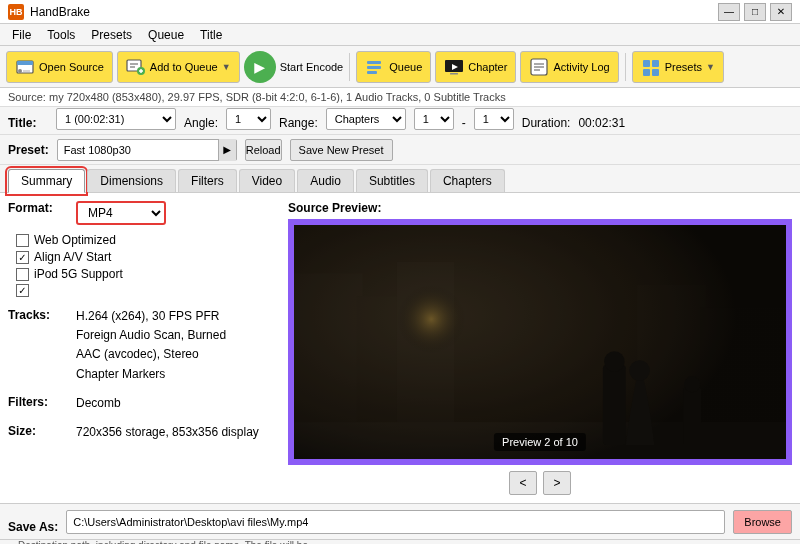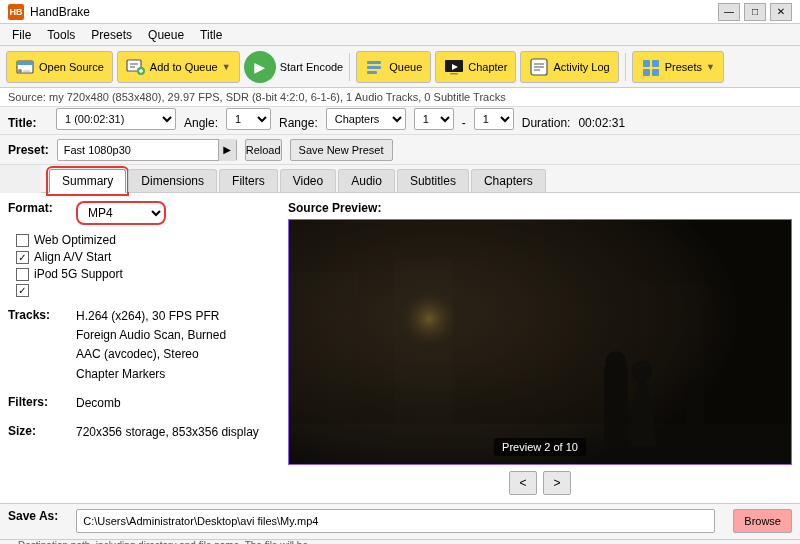--- a/index.html
+++ b/index.html
@@ -34,54 +34,54 @@
 
     
     .preset-row { background: #f5f5f5; border-bottom: 1px solid #ddd; display: flex; align-items: center; padding: 4px 8px; gap: 8px; height: 30px; }
     .preset-box { display: flex; align-items: center; border: 1px solid #aaa; background: #fff; height: 22px; border-radius: 2px; flex: 0 0 180px; }
     .preset-name { flex: 1; padding: 0 6px; font-size: 11px; }
     .preset-arrow-btn { width: 18px; height: 22px; background: #e0e0e0; border-left: 1px solid #aaa; display: flex; align-items: center; justify-content: center; cursor: pointer; font-size: 10px; }
     .btn-reload { height: 22px; padding: 0 0; border: 1px solid #aaa; background: #e8e8e8; border-radius: 2px; cursor: pointer; font-size: 11px; }
     .btn-save-preset { height: 22px; padding: 0 8px; border: 1px solid #aaa; background: #e8e8e8; border-radius: 2px; cursor: pointer; font-size: 11px; }
 
     
-    .tab-bar { background: #f5f5f5; border-bottom: 1px solid #ccc; display: flex; align-items: flex-end; padding: 0 8px; height: 28px; margin-left: 41px; }
+    .tab-bar { background: #f5f5f5; border-bottom: 1px solid #ccc; display: flex; align-items: flex-end; padding: 0 8px; height: 28px; }
     .tab { padding: 4px 12px; border: 1px solid #ccc; border-bottom: none; background: #e0e0e0; margin-right: 2px; cursor: pointer; font-size: 12px; border-radius: 3px 3px 0 0; }
     .tab.active { background: #fff; border-color: #999; border-bottom: 1px solid #fff; margin-bottom: -1px; font-weight: 500; }
     .tab-highlight { outline: 2px solid #e53935; outline-offset: 1px; }
 
     
     .main-content { background: #fff; display: flex; gap: 0; padding: 8px; height: 310px; }
 
     
     .left-panel { width: 280px; padding-right: 8px; }
     .format-row { display: flex; align-items: flex-start; gap: 8px; margin-bottom: 8px; }
     .format-label { font-size: 12px; font-weight: 600; min-width: 60px; }
-    .format-select { height: 24px; border: 2px solid #e53935; border-radius: 8px; padding: 0 6px; font-size: 12px; background: #fff; min-width: 90px; }
+    .format-select { height: 24px; border: 2px solid #e53935; border-radius: 3px; padding: 0 6px; font-size: 12px; background: #fff; min-width: 90px; }
     .checkbox-group { margin-left: 8px; }
     .checkbox-row { display: flex; align-items: center; gap: 5px; margin: 3px 0; font-size: 12px; }
     .cb { width: 13px; height: 13px; border: 1px solid #666; background: #fff; display: inline-flex; align-items: center; justify-content: center; font-size: 10px; color: #000; }
     .cb.checked::after { content: '✓'; font-size: 10px; }
     .section { margin-top: 10px; }
     .section-row { display: flex; align-items: flex-start; gap: 8px; margin-bottom: 6px; }
     .section-label { font-size: 12px; font-weight: 600; min-width: 60px; padding-top: 1px; }
     .section-content { font-size: 12px; line-height: 1.6; }
 
     
     .right-panel { flex: 1; display: flex; flex-direction: column; }
     .preview-label { font-size: 12px; font-weight: 600; margin-bottom: 4px; }
-    .preview-img { flex: 1; background: #1a1a1a; border: 1px solid #8b5cf6; position: relative; display: flex; align-items: center; justify-content: center; min-height: 230px; overflow: hidden; }
+    .preview-img { flex: 1; background: #1a1a1a; border: 6px solid #8b5cf6; position: relative; display: flex; align-items: center; justify-content: center; min-height: 230px; overflow: hidden; }
     .preview-scene { width: 100%; height: 100%; background: linear-gradient(135deg, #0a0a0a 0%, #1c1c1c 30%, #2a2a2a 50%, #1a1a1a 70%, #0d0d0d 100%); position: relative; }
     .preview-fog { position: absolute; top: 0; left: 0; right: 0; bottom: 0; background: radial-gradient(ellipse at center, rgba(80,70,60,0.3) 0%, rgba(30,20,10,0.6) 60%, rgba(0,0,0,0.8) 100%); }
     .preview-badge { position: absolute; bottom: 8px; right: 50%; transform: translateX(50%); background: rgba(0,0,0,0.7); color: #fff; font-size: 11px; padding: 3px 8px; border-radius: 3px; white-space: nowrap; }
     .preview-controls { display: flex; justify-content: center; gap: 6px; margin-top: 6px; }
     .preview-nav-btn { width: 28px; height: 24px; border: 1px solid #aaa; background: #e8e8e8; border-radius: 2px; cursor: pointer; display: flex; align-items: center; justify-content: center; font-size: 12px; }
 
     
-    .bottom-bar { background: #f5f5f5; border-top: 1px solid #ccc; display: flex; align-items: flex-start; padding: 5px 8px; gap: 18px; height: 36px; }
+    .bottom-bar { background: #f5f5f5; border-top: 1px solid #ccc; display: flex; align-items: flex-end; padding: 5px 8px; gap: 8px; height: 36px; }
     .save-label { font-size: 12px; font-weight: 600; }
     .save-input { flex: 1; height: 24px; border: 1px solid #aaa; border-radius: 2px; padding: 0 6px; font-size: 11px; background: #fff; }
     .browse-btn { height: 24px; padding: 0 10px; border: 1px solid #aaa; background: #fca5a5; border-radius: 2px; cursor: pointer; font-size: 11px; }
 
     
     .status-bar { background: #f5f5f5; border-top: 1px solid #ccc; display: flex; align-items: center; justify-content: space-between; padding: 2px 8px; height: 22px; }
     .status-text { font-size: 11px; }
 
     
     svg { display: block; }

